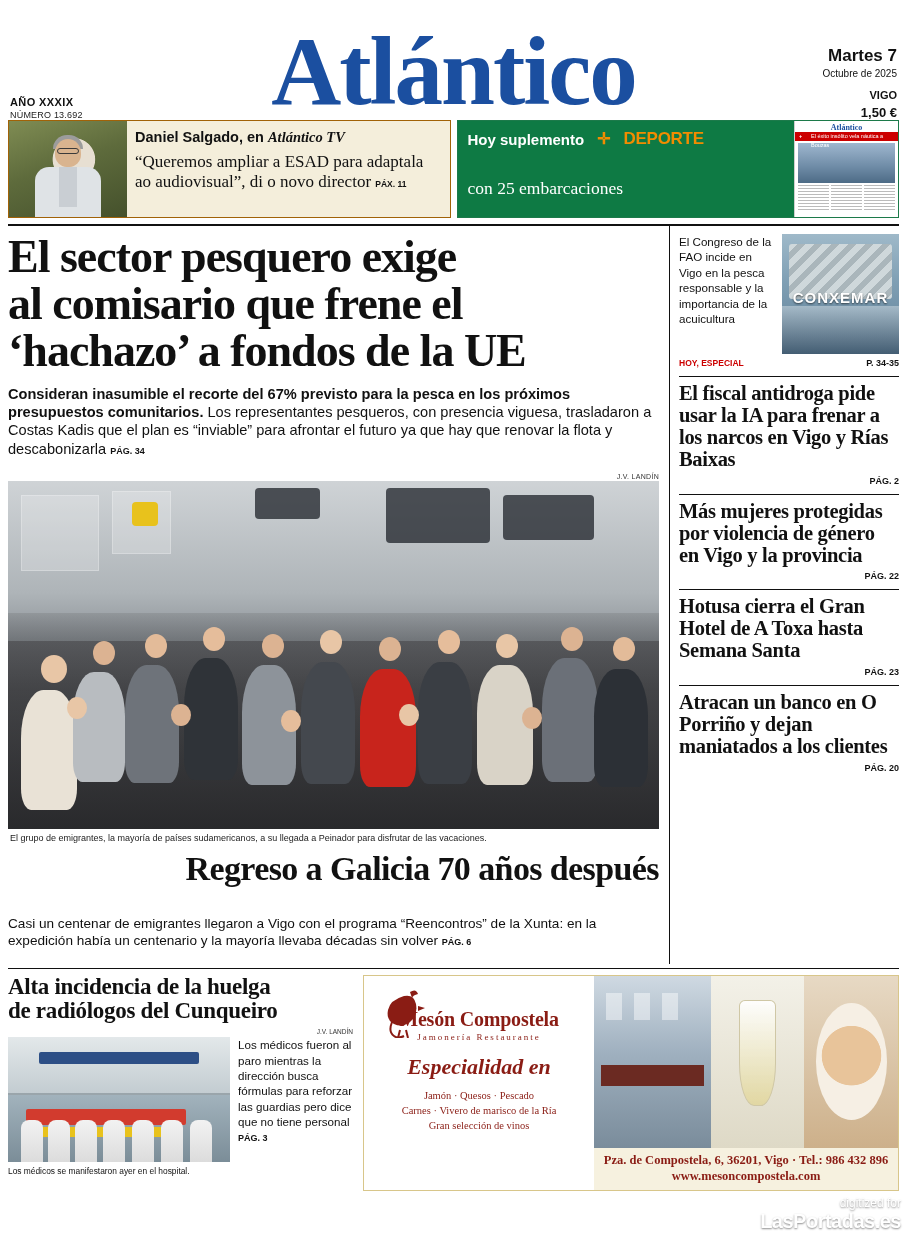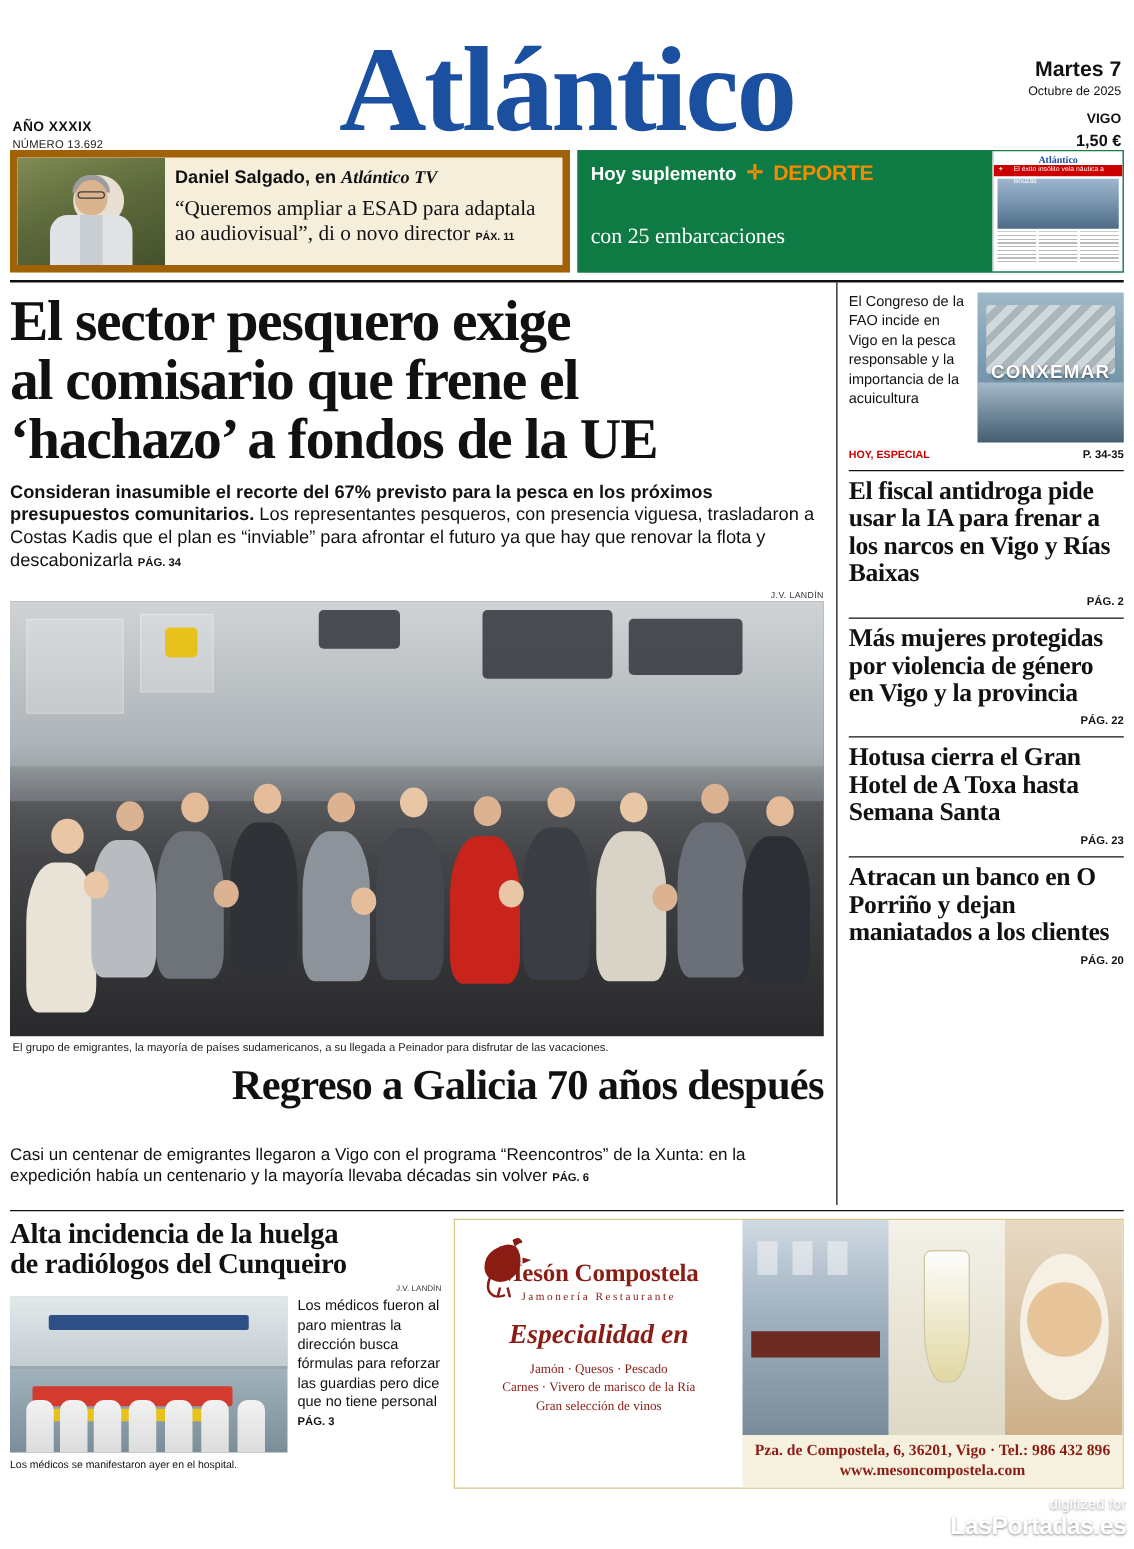--- a/index.html
+++ b/index.html
@@ -34,21 +34,21 @@
   }
   .mh-right { width:150px; text-align:right; font-family:"Liberation Sans", sans-serif; padding-top:2px;}
   .mh-right .day { font-size:17px; font-weight:700; }
   .mh-right .date { font-size:10px; margin-top:2px; color:#111;}
   .mh-right .city { font-size:11px; font-weight:700; margin-top:10px; }
   .mh-right .price { font-size:13px; font-weight:700; margin-top:4px; }
 
   
   .promo-strip { display:flex; gap:6px; padding:0 8px; height:98px; }
   .promo-tv {
-    flex:1 1 0; display:flex; border:6px solid #a16207; background:#f4eedb;
+    flex:1 1 0; display:flex; border:1px solid #a16207; background:#f4eedb;
     position:relative; overflow:hidden;justify-content:space-between;
   }
   .tv-photo {
     width:118px; background:
       radial-gradient(circle at 55% 40%, #e7dfd2 0 24%, rgba(0,0,0,0) 25%),
       linear-gradient(160deg,#7f8c53 0%, #5e6b3c 45%, #45512c 100%);
     position:relative;
   }
   .tv-photo .head {
     position:absolute; left:46px; top:18px; width:26px; height:28px;
@@ -79,21 +79,21 @@
     font-family:"Liberation Serif", serif; font-size:17px; line-height:1.18; margin-top:6px; color:#111;
   }
   .tv-quote .pag { font-family:"Liberation Sans", sans-serif; font-size:8.5px; font-weight:700; }
 
   .promo-sup {
     flex:1 1 0; display:flex; flex-direction:column; border:1px solid #1c7a4a;
     background:#0e7a44; color:#fff; position:relative;
   }
   .sup-inner { display:flex; height:100%; }
   .sup-text { flex:1; padding:8px 10px; }
-  .sup-top { display:flex; align-items:center; gap:8px; }
+  .sup-top { display:flex; align-items:center; gap:13px; }
   .sup-top .hoy { font-family:"Liberation Sans", sans-serif; font-size:15px; font-weight:700; }
   .sup-top .deporte {
     font-family:"Liberation Sans", sans-serif; font-size:17px; font-weight:700; color:#f28c00;
     letter-spacing:-.3px;
   }
   .cross { color:#f28c00; font-size:16px; font-weight:700; line-height:1; }
   .sup-head {
     font-family:"Liberation Serif", serif; font-size:17.5px; line-height:1.2; margin-top:8px;
   }
   .sup-thumb {

